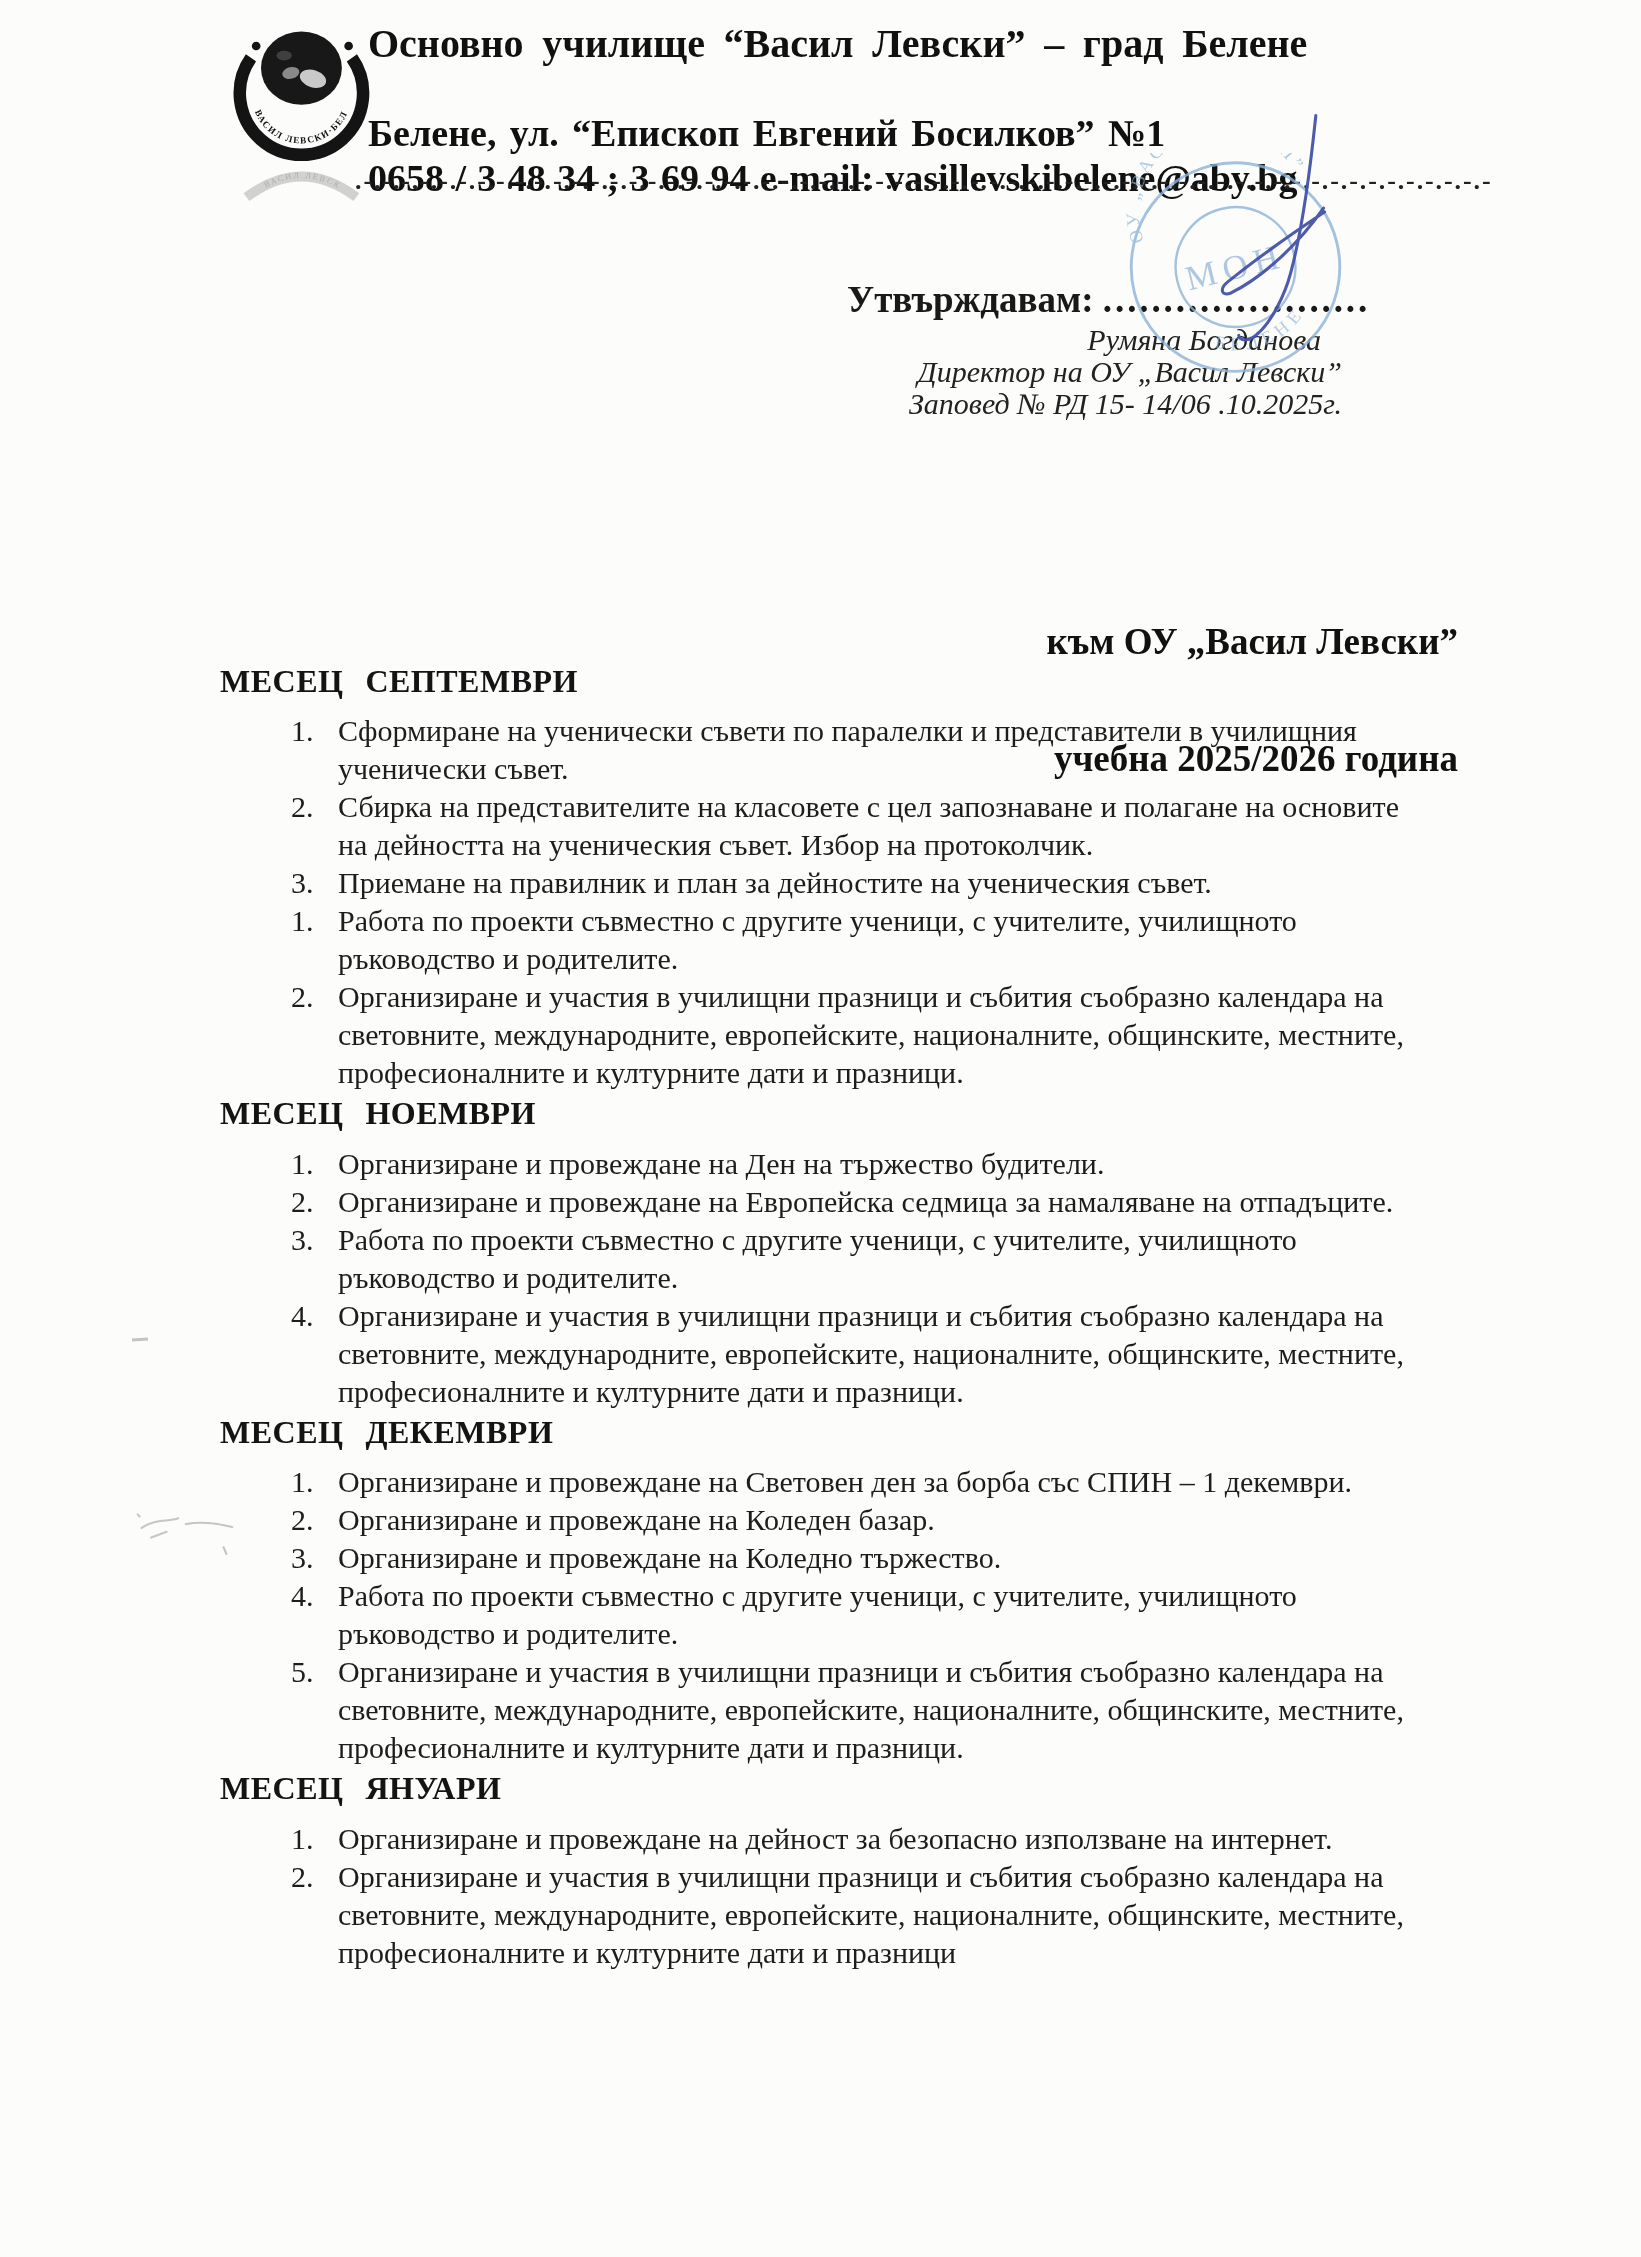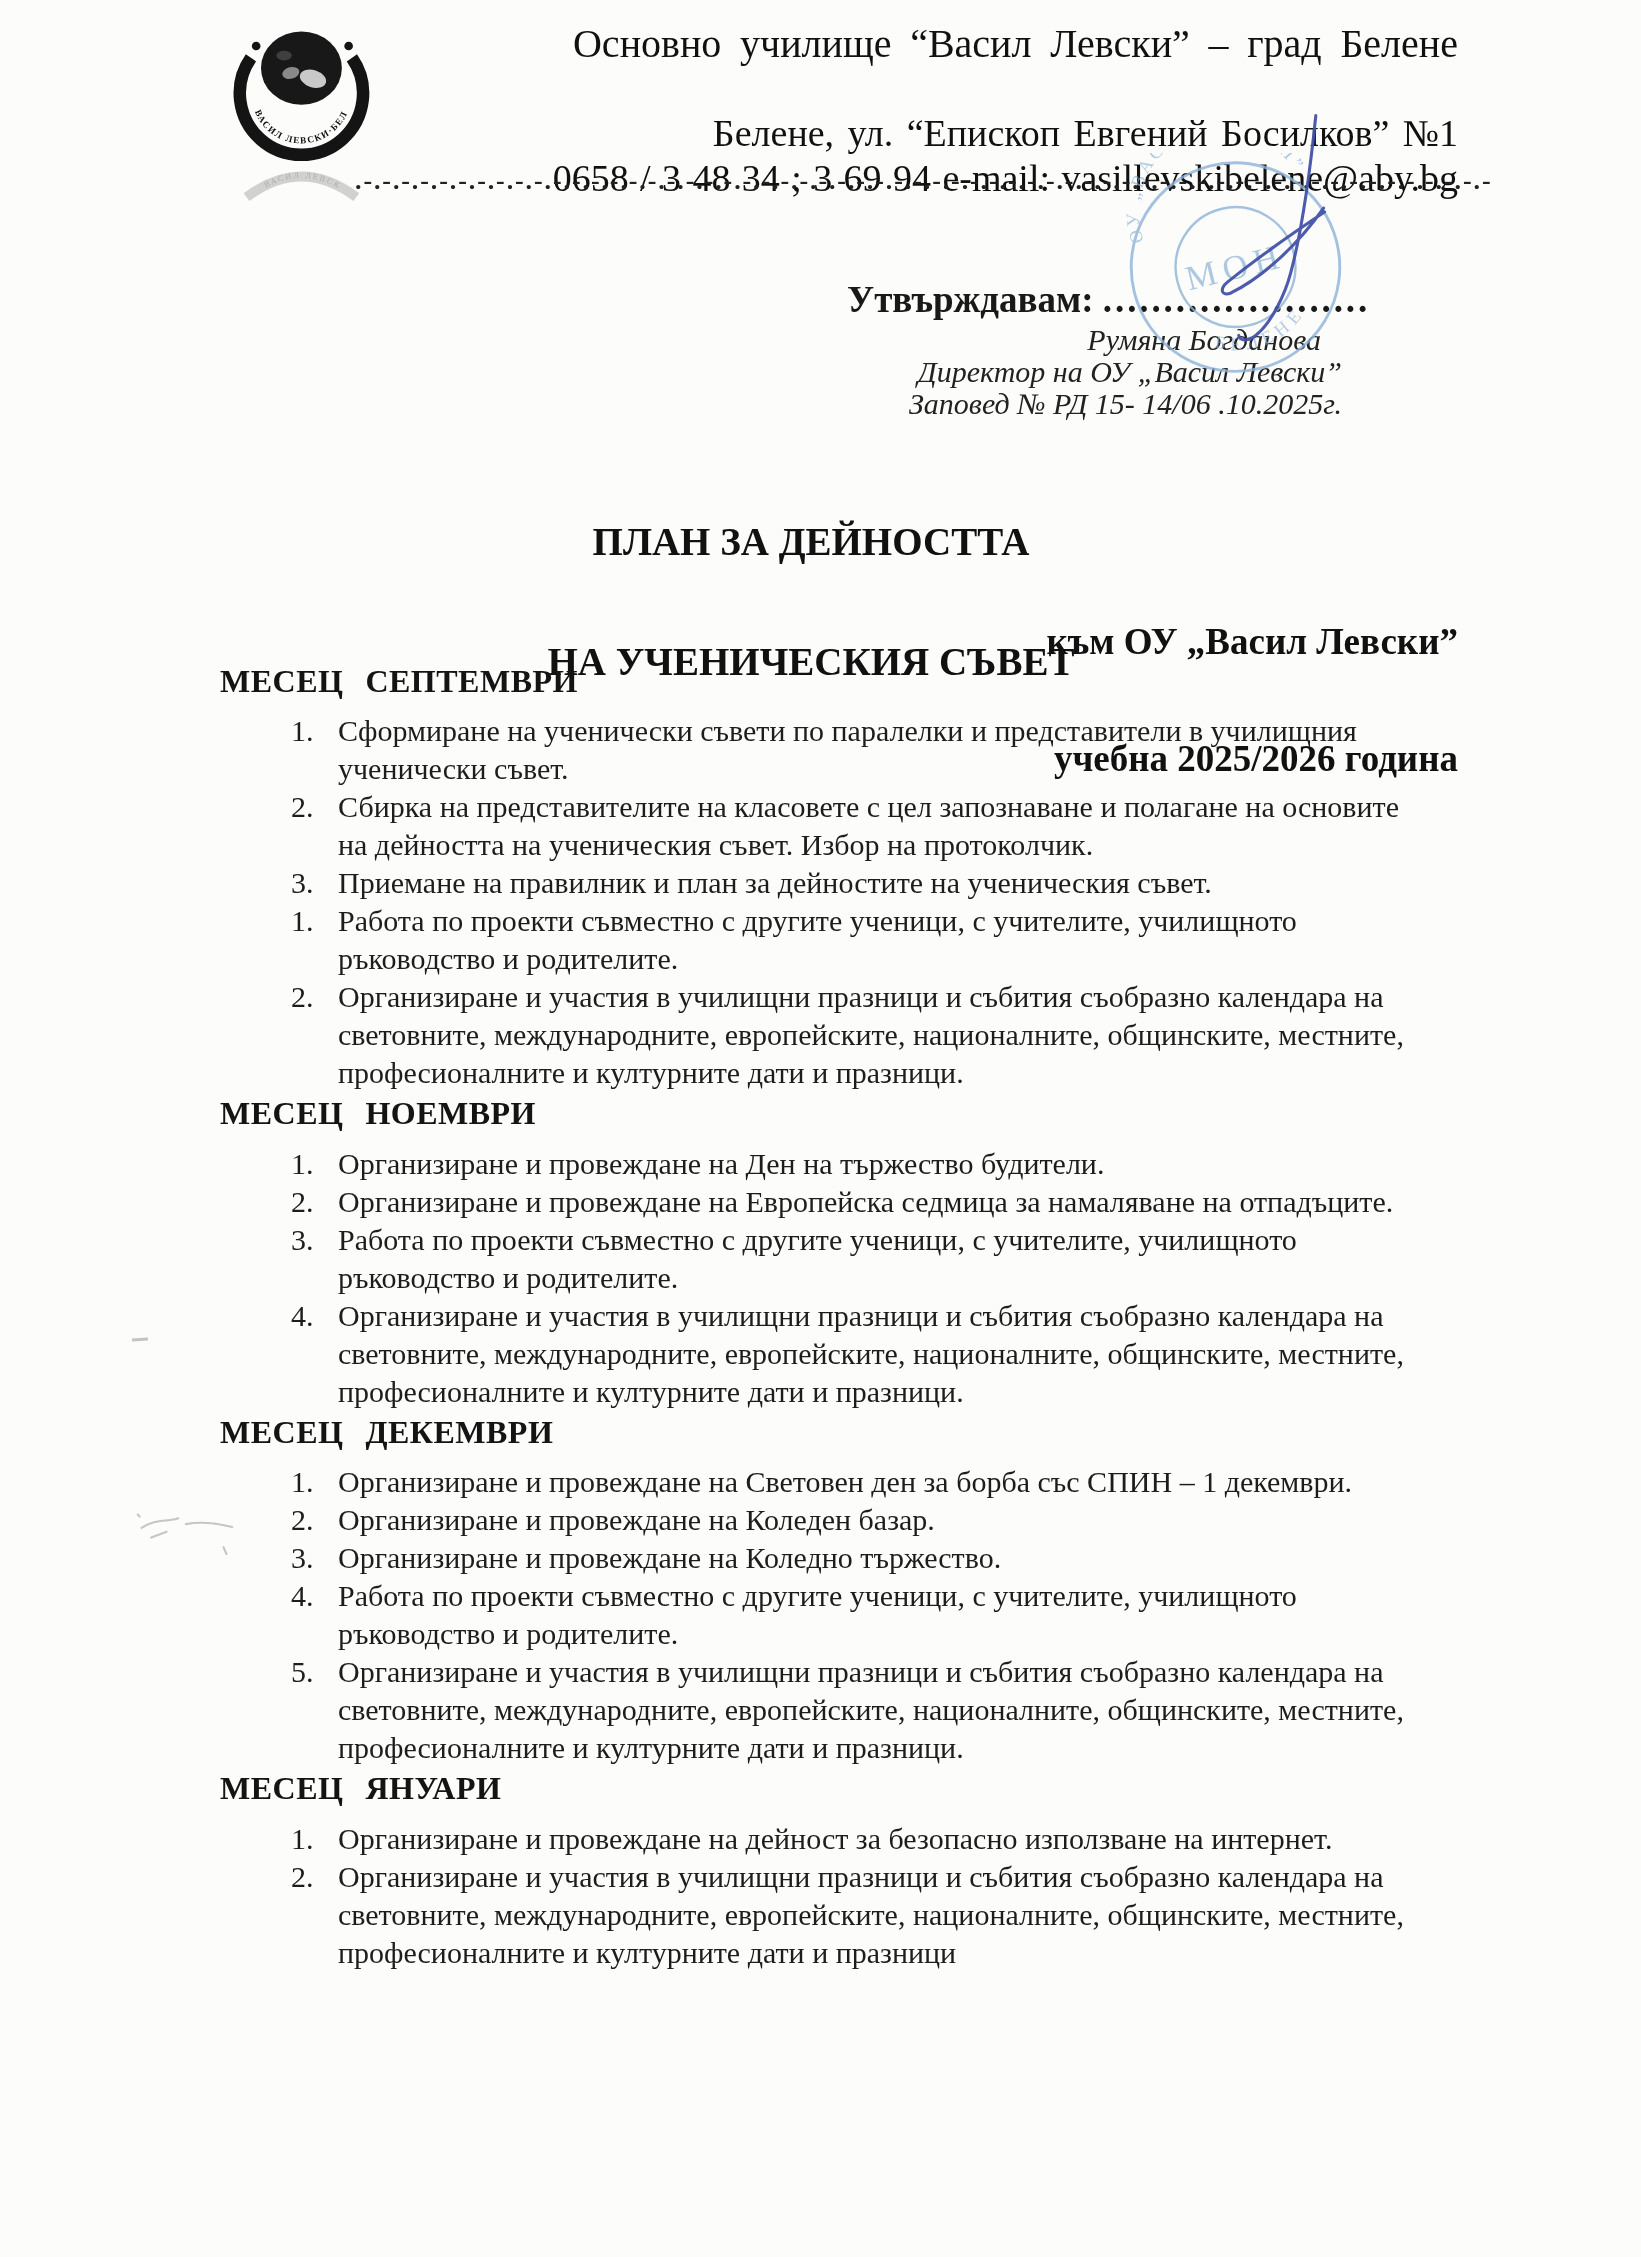--- a/index.html
+++ b/index.html
@@ -1,21 +1,21 @@
 <!DOCTYPE html>
 <html><head>
 <meta charset="utf-8">
 <style>
   html,body{margin:0;padding:0;}
   body{background:#d8d8d8;font-family:"Liberation Serif",serif;}
   .page{position:relative;width:1641px;height:2257px;background:#fcfcfa;margin:0 auto;overflow:hidden;color:#1b1b1b;}
   .abs{position:absolute;}
 
   
-  .head-text{left:396px;top:21px;width:1062px;text-align:right;font-weight:normal;color:#111;}
+  .head-text{left:368px;top:21px;width:1062px;text-align:left;font-weight:bold;color:#111;}
   .head-line1{font-size:40px;line-height:46px;word-spacing:8.7px;white-space:nowrap;}
   .head-line2{font-size:38px;line-height:45px;word-spacing:3.9px;white-space:nowrap;margin-top:44px;}
   .head-line3{font-size:38px;line-height:45px;word-spacing:1.9px;white-space:nowrap;}
   .divider{left:355px;top:166px;width:1144px;height:33px;overflow:hidden;font-weight:bold;font-size:26px;letter-spacing:1.9px;white-space:nowrap;color:#222;font-family:"Liberation Serif",serif;}
 
   
   .approve-row{left:847px;top:278px;font-weight:bold;font-size:37px;color:#191919;white-space:nowrap;}
   .approve-row .dots{letter-spacing:2.9px;}
   .approve-sub{right:299px;top:324px;text-align:right;font-style:italic;font-size:30px;line-height:32px;color:#222;}
   .approve-sub .nm{margin-right:21px;}
@@ -96,24 +96,20 @@
   </svg>
 
   <svg class="abs sig-svg" style="left:1202px;top:104px;" width="164" height="241" viewBox="0 0 170 250">
     <g fill="none" stroke="#4353a8" stroke-width="3.2" stroke-linecap="round" opacity="0.95">
       <path d="M 118 12 C 112 70 104 130 92 175 C 86 198 72 226 58 238"></path>
       <path d="M 126 108 C 98 148 62 180 30 196 C 20 200 18 192 26 185 C 62 156 100 130 127 112"></path>
       <path d="M 58 238 C 50 246 40 247 38 240"></path>
     </g>
   </svg>
 
-  <div class="abs title-a">
-    <div>ПЛАН ЗА ДЕЙНОСТТА</div>
-    <div>НА УЧЕНИЧЕСКИЯ СЪВЕТ</div>
-  </div>
   <div class="abs title-b">
     <div>към ОУ „Васил Левски”</div>
     <div>учебна 2025/2026 година</div>
   </div>
 
   <div class="abs content" id="sections-container">
       <div class="month-heading">МЕСЕЦ СЕПТЕМВРИ</div>
       <div class="item">
         <span class="num">1.</span>
         <div class="txt">Сформиране на ученически съвети по паралелки и представители в училищния ученически съвет.</div>

